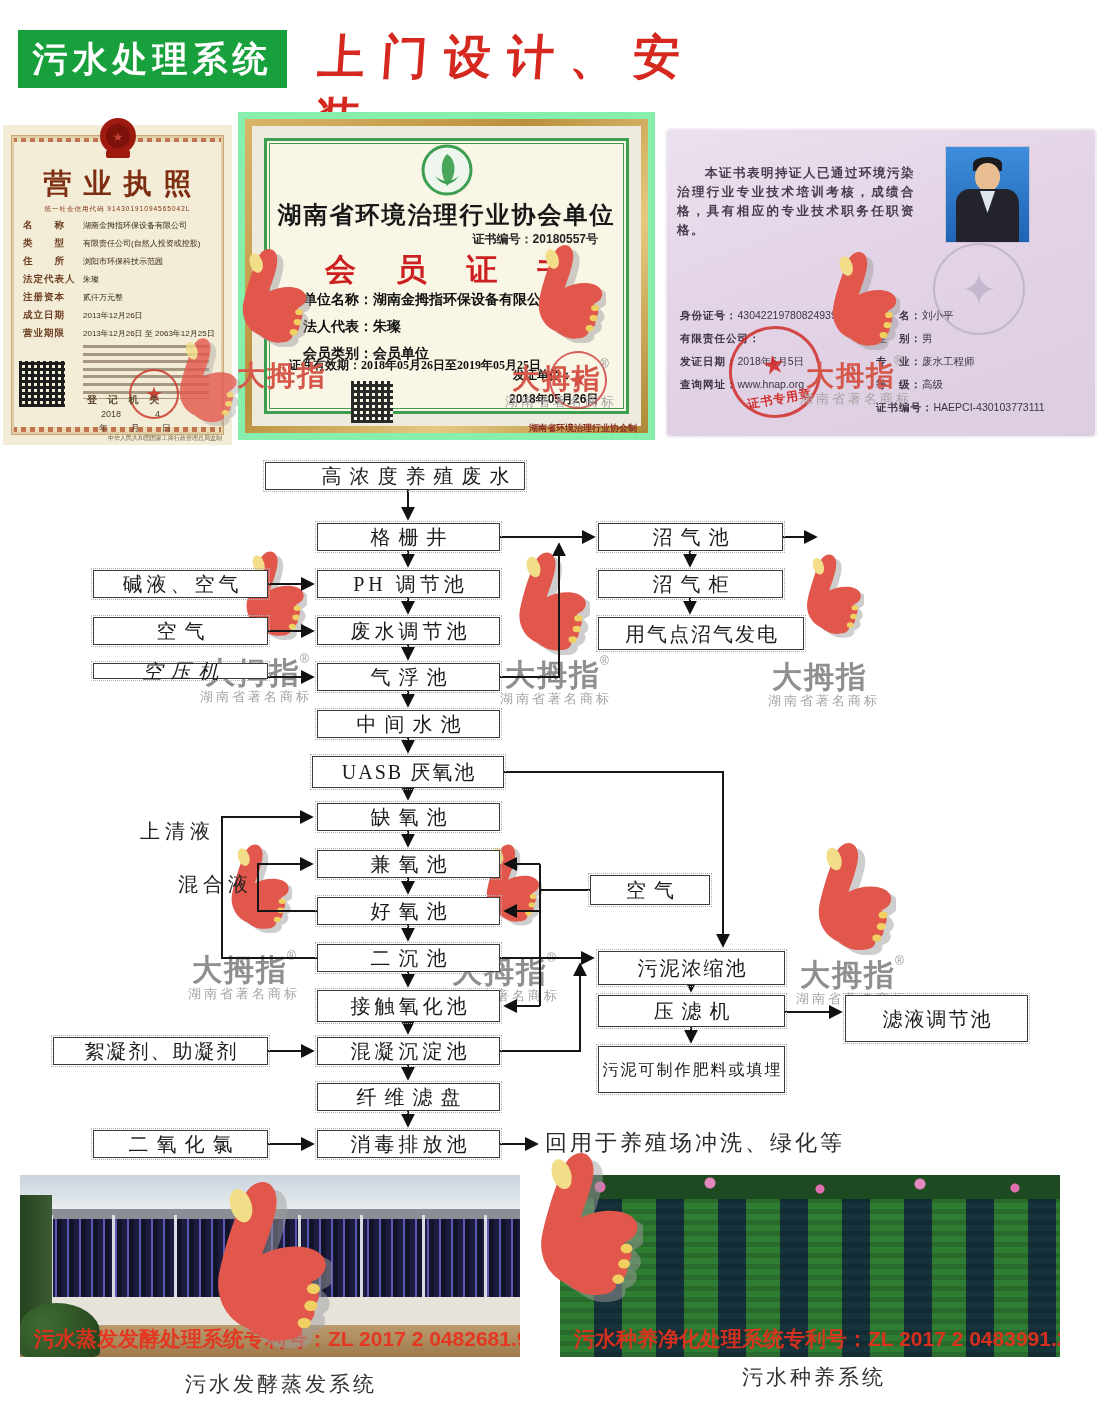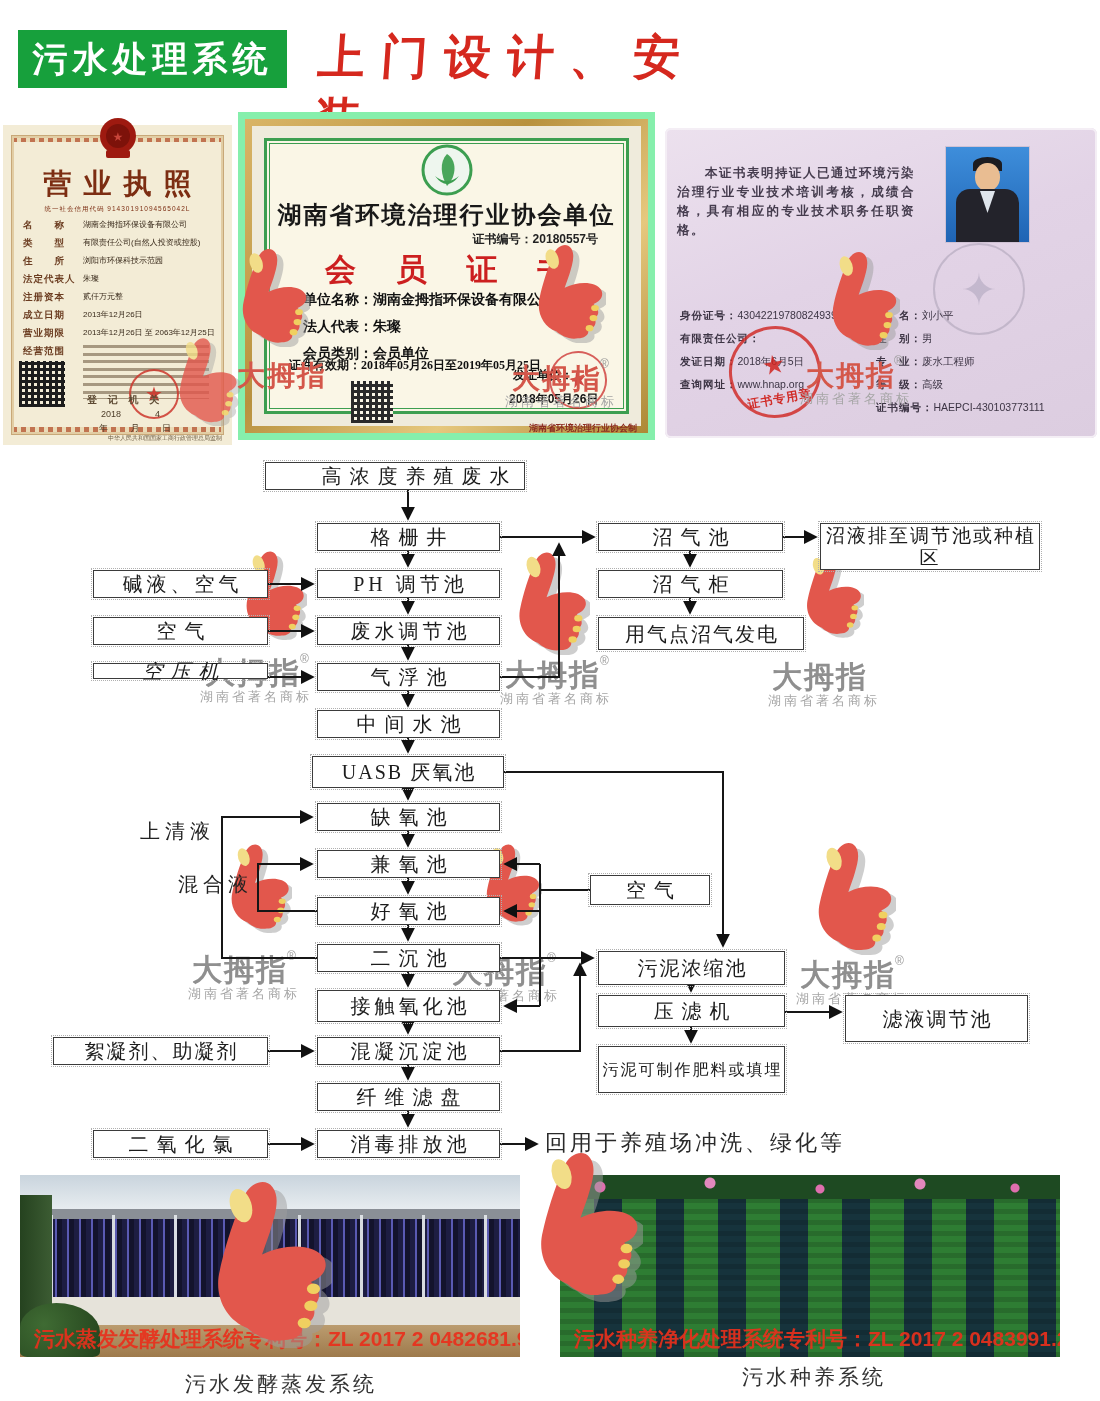--- a/index.html
+++ b/index.html
@@ -22,21 +22,21 @@
              box-shadow:0 0 0 3px #f3ecd6,inset 0 0 0 2px #e2cda4;}
   .lic-band{position:absolute;left:9px;right:9px;height:6px;opacity:.8;
             background:repeating-linear-gradient(90deg,#b5552f 0 5px,#e8d7b0 5px 9px);}
   .lic-band.top{top:11px;} .lic-band.bot{bottom:12px;}
   .lic-emblem{position:absolute;left:50%;top:-11px;transform:translateX(-50%);width:42px;height:50px;}
   .lic-title{position:absolute;left:0;top:40px;width:100%;text-align:center;color:#7c2d12;
              font-family:"Liberation Serif",serif;font-weight:bold;font-size:28px;letter-spacing:12px;text-indent:12px;}
   .lic-code{position:absolute;left:0;top:80px;width:100%;text-align:center;color:#7c2d12;
             font-size:6.5px;letter-spacing:1px;}
   .lic-fields{position:absolute;left:20px;top:94px;width:192px;}
-  .lic-row{display:flex;margin-bottom:5px;align-items:flex-start;}
+  .lic-row{display:flex;margin-bottom:5px;align-items:center;}
   .ll{width:60px;flex:none;font-weight:bold;font-size:9.5px;color:#6b3c20;letter-spacing:1px;}
   .lv{flex:1;font-size:8px;color:#38291a;}
   .scope-bars{display:inline-block;width:126px;height:54px;opacity:.75;
      background:repeating-linear-gradient(180deg,#8d7c64 0 3px,transparent 3px 7.6px);}
   .lic-qr{position:absolute;left:16px;top:236px;width:46px;height:46px;background:#f3ecd6;
      background-image:repeating-linear-gradient(90deg,#1d1d1d 0 3px,transparent 3px 6px),
                       repeating-linear-gradient(0deg,#1d1d1d 0 3px,transparent 3px 6px);}
   .lic-seal{position:absolute;left:126px;top:244px;width:46px;height:46px;border-radius:50%;
      border:2px solid rgba(205,55,45,.85);color:rgba(205,55,45,.9);display:flex;align-items:center;
      justify-content:center;font-size:20px;}
@@ -388,23 +388,20 @@
     </div>
   <div class="fbox" style="left:53px;top:1037px;width:215px;height:28px;">
       <span class="ls2">絮凝剂、助凝剂</span>
     </div>
   <div class="fbox" style="left:93px;top:1130px;width:175px;height:28px;">
       <span class="ls8">二氧化氯</span>
     </div>
 
   <div class="fbox" style="left:598px;top:523px;width:185px;height:28px;">
       <span class="ls8">沼气池</span>
-    </div>
-  <div class="fbox" style="left:820px;top:523px;width:220px;height:47px;font-size:19px;">
-      <span class="ls2">沼液排至调节池或种植区</span>
     </div>
   <div class="fbox" style="left:598px;top:570px;width:185px;height:28px;">
       <span class="ls8">沼气柜</span>
     </div>
   <div class="fbox" style="left:598px;top:617px;width:206px;height:33px;">
       <span class="ls2">用气点沼气发电</span>
     </div>
 
   <div class="fbox" style="left:590px;top:875px;width:120px;height:30px;">
       <span class="ls8">空气</span>

